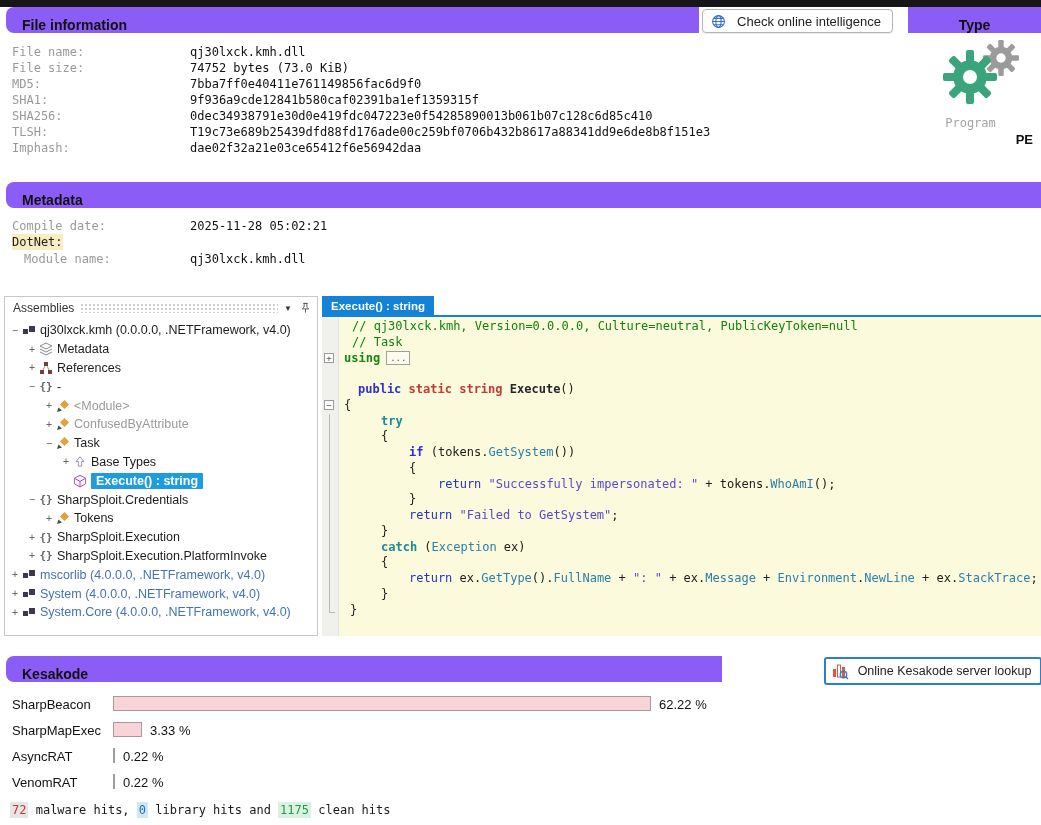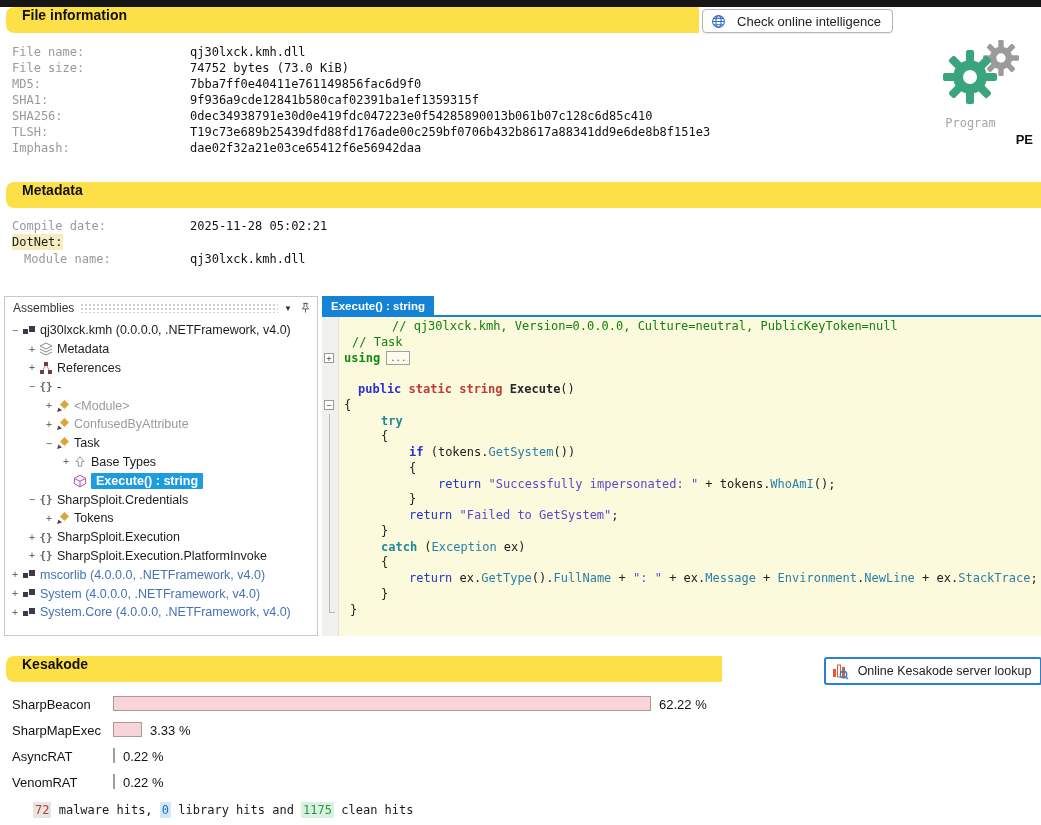--- a/index.html
+++ b/index.html
@@ -5,21 +5,21 @@
   html,body{margin:0;padding:0;background:#fff;}
   #app{position:relative;width:1041px;height:825px;background:#fff;overflow:hidden;
        font-family:"Liberation Sans",sans-serif;color:#1a1a1a;}
   .mono{font-family:"DejaVu Sans Mono",monospace;}
   .abs{position:absolute;}
 
   
   #topbar{left:0;top:0;width:1041px;height:7px;background:#161616;}
 
   
-  .sec-hdr{height:26px;background:#fde047;border-radius:8px 0 0 8px;display:flex;align-items:flex-start;}
+  .sec-hdr{height:26px;background:#8b5cf6;border-radius:8px 0 0 8px;display:flex;align-items:flex-end;}
   .sec-hdr .t{font-size:14px;font-weight:bold;color:#111;padding-left:16px;}
   #fi-hdr{left:6px;top:7px;width:693px;}
   #type-hdr{left:908px;top:7px;width:133px;border-radius:0;justify-content:center;}
   #type-hdr .t{padding-left:0;}
   #md-hdr{left:6px;top:182px;width:1035px;}
   #kk-hdr{left:6px;top:656px;width:716px;}
 
   
   .btn{display:flex;align-items:center;background:#fff;cursor:default;}
   #check-btn{left:702px;top:9px;width:189px;height:22px;border:1px solid #b5b5b5;border-radius:4px;
@@ -82,40 +82,43 @@
   .tk-fold{display:inline-block;border:1px solid #a0a0a0;background:#fbfbee;color:#555;font-size:9px;
            line-height:10px;padding:1px 3px;margin-left:6px;vertical-align:1px;}
 
   
   .kk-row{position:absolute;left:0;height:18px;}
   .kk-row .nm{position:absolute;left:12px;top:1px;font-size:13px;color:#111;}
   .kk-row .bar{position:absolute;left:113px;top:0;height:15px;background:#f8d3d8;border:1px solid #a89a9a;box-sizing:border-box;}
   .kk-row .pct{position:absolute;top:1px;font-size:13px;color:#111;white-space:nowrap;}
   #kk-summary{left:10px;top:802px;font-size:12px;line-height:17px;white-space:pre;}
   .hit{padding:1px 2px;border-radius:1px;}
-  .hit-malware{color:#c0392b;background:#e5e5e5;margin-left:23px;}
+  .hit-malware{color:#c0392b;background:#e5e5e5;}
   .hit-library{color:#1f6fc0;background:#cfe7f7;}
   .hit-clean{color:#27964a;background:#d9f2e0;}
 </style>
 </head>
 <body>
 
 <div id="app">
   <div id="topbar" class="abs"></div>
 
   <div id="fi-hdr" class="abs sec-hdr">
     <span class="t">File information</span>
   </div>
   <div id="check-btn" class="abs btn">
     <svg width="15" height="15" viewBox="0 0 16 16" fill="none" stroke="#3a6fc8" stroke-width="1.2">
       <circle cx="8" cy="8" r="6.3"></circle>
         <ellipse cx="8" cy="8" rx="2.8" ry="6.3"></ellipse>
       <path d="M1.7 8 h12.6 M2.7 4.6 h10.6 M2.7 11.4 h10.6"></path>
     </svg>
     <span class="lbl">Check online intelligence</span>
+  </div>
+  <div id="type-hdr" class="abs sec-hdr">
+    <span class="t">Type</span>
   </div>
   <div id="file-rows">
       <div class="f-row mono" style="top: 44px; width: 1041px;">
         <span class="lab">File name:</span>
         <span class="val">qj30lxck.kmh.dll</span>
       </div>
       <div class="f-row mono" style="top: 60px; width: 1041px;">
         <span class="lab">File size:</span>
         <span class="val">74752 bytes (73.0 KiB)</span>
       </div>
@@ -356,21 +359,21 @@
   </div>
 
   <div id="code-panel" class="abs">
     <div id="code-tab">
       <span>Execute() : string</span>
     </div>
     <div id="code-underline"></div>
     <div id="code-area">
       <div id="gutter-bg"></div>
       <div id="code-lines">
-          <div class="cl"><span class="gut"></span><span class="ct" style="padding-left: 14px; margin-left: 40px;"><span class="tk-cmt">// qj30lxck.kmh, Version=0.0.0.0, Culture=neutral, PublicKeyToken=null</span></span></div>
+          <div class="cl"><span class="gut"></span><span class="ct" style="padding-left: 14px;"><span class="tk-cmt">// qj30lxck.kmh, Version=0.0.0.0, Culture=neutral, PublicKeyToken=null</span></span></div>
           <div class="cl"><span class="gut"></span><span class="ct" style="padding-left: 14px;"><span class="tk-cmt">// Task</span></span></div>
           <div class="cl"><span class="gut"><span class="mk">+</span></span><span class="ct" style="padding-left: 6px;"><span class="tk-kwg">using</span><span class="tk-fold">...</span></span></div>
           <div class="cl"><span class="gut"></span><span class="ct" style="padding-left: 6px;"></span></div>
           <div class="cl"><span class="gut"></span><span class="ct" style="padding-left: 20px;"><span class="tk-kwb">public</span><span class="tk-pln"> </span><span class="tk-kwr">static</span><span class="tk-pln"> </span><span class="tk-kwr">string</span><span class="tk-pln"> </span><span class="tk-mth">Execute</span><span class="tk-pln">()</span></span></div>
           <div class="cl"><span class="gut"><span class="mk">−</span></span><span class="ct" style="padding-left: 6px;"><span class="tk-pln">{</span></span></div>
           <div class="cl g1"><span class="gut"></span><span class="ct" style="padding-left: 43px;"><span class="tk-kwt">try</span></span></div>
           <div class="cl g1"><span class="gut"></span><span class="ct" style="padding-left: 43px;"><span class="tk-pln">{</span></span></div>
           <div class="cl g1"><span class="gut"></span><span class="ct" style="padding-left: 71px;"><span class="tk-kwb">if</span><span class="tk-pln"> (tokens.</span><span class="tk-typ">GetSystem</span><span class="tk-pln">())</span></span></div>
           <div class="cl g1"><span class="gut"></span><span class="ct" style="padding-left: 71px;"><span class="tk-pln">{</span></span></div>
           <div class="cl g1"><span class="gut"></span><span class="ct" style="padding-left: 100px;"><span class="tk-kwn">return</span><span class="tk-pln"> </span><span class="tk-str">"Successfully impersonated: "</span><span class="tk-pln"> + tokens.</span><span class="tk-typ">WhoAmI</span><span class="tk-pln">();</span></span></div>

